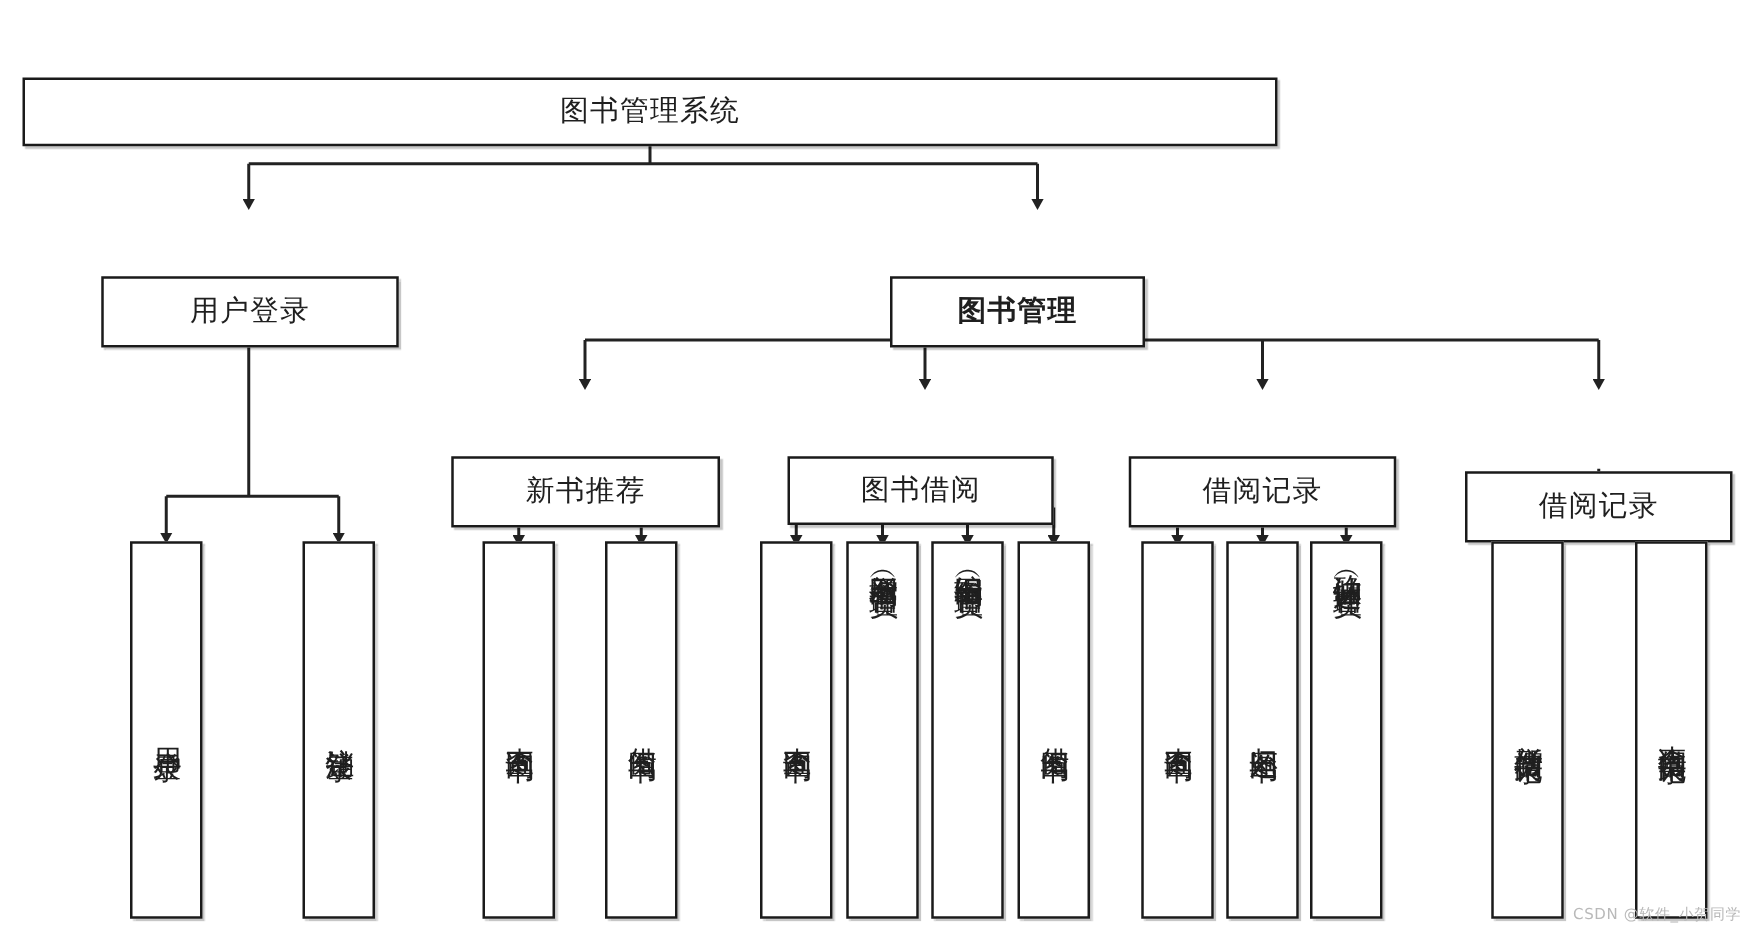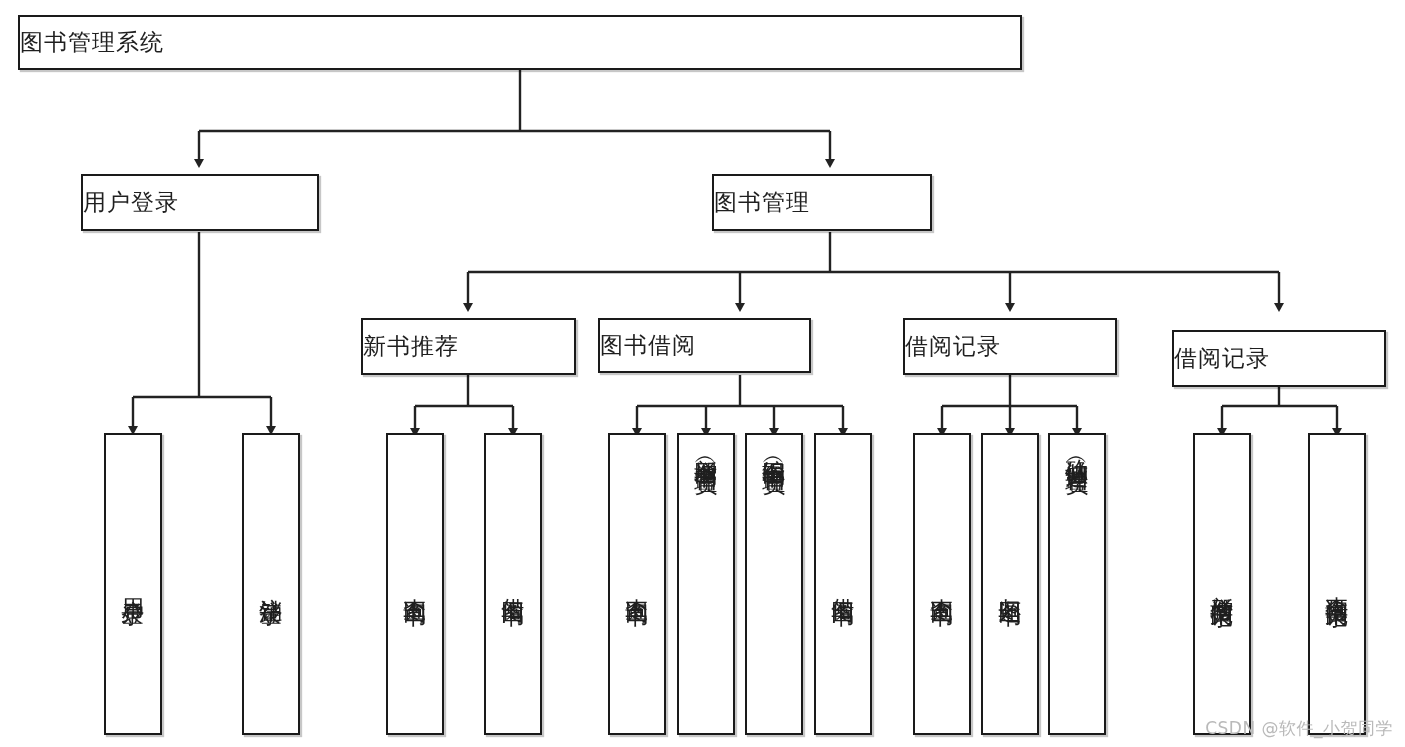--- a/index.html
+++ b/index.html
@@ -29,20 +29,22 @@
     box-sizing: border-box;
     background: #ffffff;
     border: 2.2px solid #1a1a1a;
     box-shadow: 2px 2px 1px rgba(0,0,0,0.22);
     z-index: 5;
   }
   
   .node.horiz {
     display: flex;
     align-items: center;
+    justify-content: center;
+    margin-top: 47px;
   }
   .node.horiz .label {
     font-size: 23px;
     color: #1f1f1f;
     letter-spacing: 1px;
     line-height: 1.1;
     white-space: nowrap;
   }
   
   .node.vert {
@@ -58,21 +60,21 @@
     letter-spacing: 2px;
     white-space: nowrap;
   }
   .node.vert.mid .label { align-self: center; }
   .node.vert.topal .label { align-self: flex-start; margin-top: 6px; }
 
   .watermark {
     position: absolute;
     right: 12px;
     bottom: 7px;
-    font-size: 17px;
+    font-size: 12px;
     color: #b9b9b9;
     white-space: nowrap;
     z-index: 9;
     letter-spacing: 0.5px;
   }
 </style>
 </head>
 <body>
 
 <div id="canvas">
@@ -127,28 +129,28 @@
     </g>
   </svg>
 
   <div class="node horiz" style="left:18px; top:15px; width:1004px; height:55px;">
     <span class="label">图书管理系统</span>
   </div>
 
   <div class="node horiz" style="left:81px; top:174px; width:238px; height:57px;">
     <span class="label">用户登录</span>
   </div>
-  <div class="node horiz" style="left:712px; top:174px; width:220px; height:57px;">
+  <div class="node horiz" style="left:712px; top:174px; width:204px; height:57px;font-weight:bold;">
     <span class="label">图书管理</span>
   </div>
 
   <div class="node horiz" style="left:361px; top:318px; width:215px; height:57px;">
     <span class="label">新书推荐</span>
   </div>
-  <div class="node horiz" style="left:598px; top:318px; width:213px; height:55px;">
+  <div class="node horiz" style="left:630px; top:318px; width:213px; height:55px;">
     <span class="label">图书借阅</span>
   </div>
   <div class="node horiz" style="left:903px; top:318px; width:214px; height:57px;">
     <span class="label">借阅记录</span>
   </div>
   <div class="node horiz" style="left:1172px; top:330px; width:214px; height:57px;">
     <span class="label">借阅记录</span>
   </div>
 
   <div class="node vert mid" style="left:104px; top:433px; width:58px; height:302px;">

